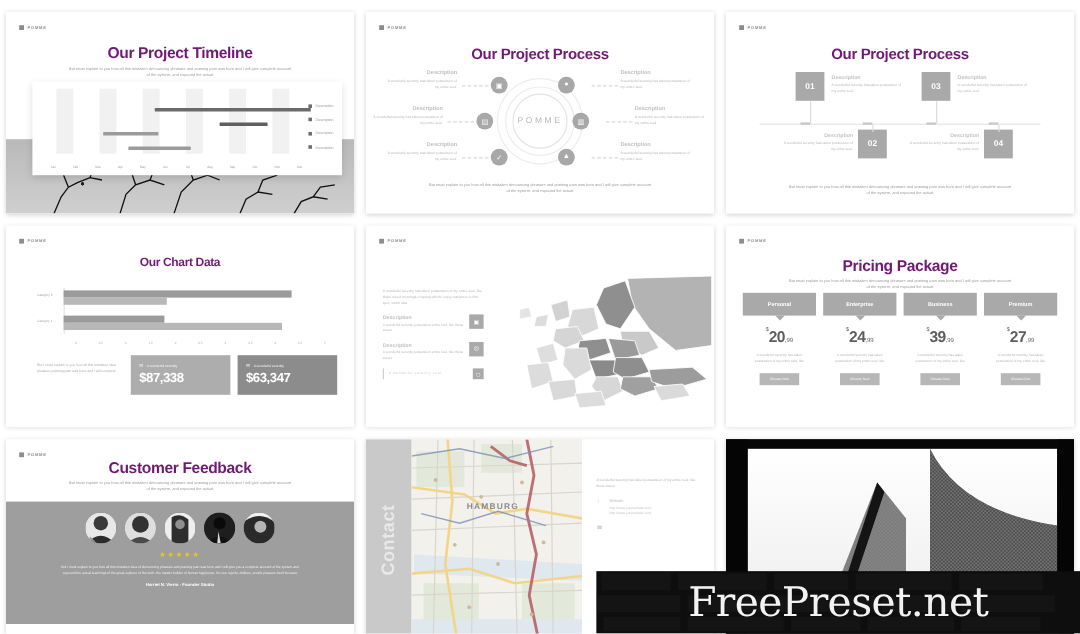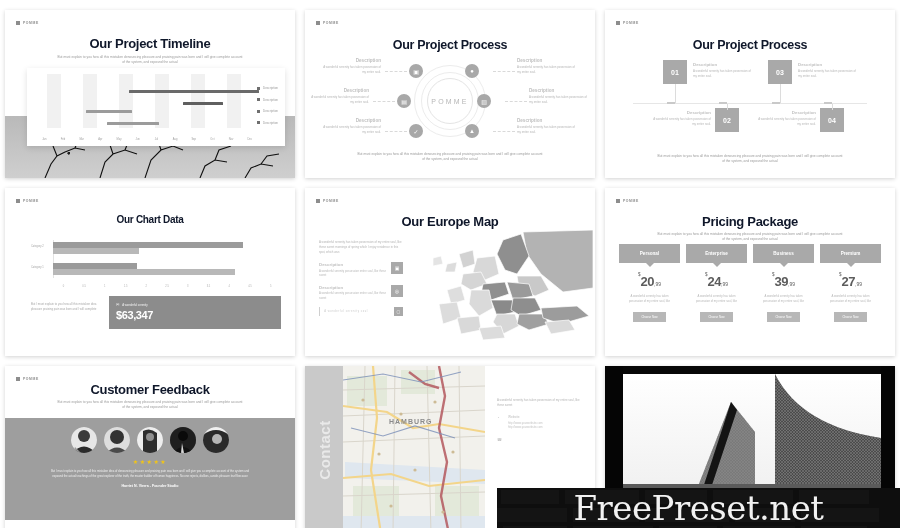--- a/index.html
+++ b/index.html
@@ -22,21 +22,21 @@
     position:relative;background:#fff;overflow:hidden;
     box-shadow:0 1px 4px rgba(0,0,0,.18);
   }
   .logo{
     position:absolute;left:11px;top:11px;
     display:flex;align-items:center;gap:3px;
     font-size:3.4px;letter-spacing:.6px;color:#8d8d8d;font-weight:700;
   }
   .logo .mark{width:4px;height:4px;background:#8d8d8d;display:block;}
   .s-title{
-    text-align:center;font-weight:700;color:#0f172a;
+    text-align:center;font-weight:700;color:#701a75;
     letter-spacing:-.3px;
   }
   .s-sub{
     text-align:center;color:#9a9a9a;line-height:1.55;
     font-size:3.3px;margin:0 auto;width:64%;
   }
 
   
   .s1 .photo{
     position:absolute;left:0;right:0;bottom:0;height:62px;
@@ -163,21 +163,21 @@
   .s8 .crow{display:flex;gap:5px;margin-top:7px;}
   .s8 .crow .ci{font-size:4px;color:#c6c6c6;width:6px;flex:none;}
   .s8 .crow .ch{font-size:3.2px;color:#bdbdbd;margin-bottom:2px;}
   .s8 .crow .cl{font-size:2.8px;color:#c4c4c4;line-height:1.65;}
 
   
   .s9{background:#0d0d0d;position:relative;overflow:hidden;}
 
   
   .watermark{
-    position:absolute;right:0;bottom:0;width:403px;height:40px;
+    position:absolute;right:0;bottom:0;width:403px;height:52px;
     background:#0c0c0c;
     display:flex;align-items:center;justify-content:center;
     overflow:hidden;
   }
   .watermark .wm-tex{position:absolute;inset:0;opacity:.5;}
   .watermark .wm-text{
     position:relative;font-family:"DejaVu Serif", serif;font-weight:400;
     font-size:34px;color:#f2f2f2;letter-spacing:-.5px;white-space:nowrap;
   }
 </style>
@@ -404,36 +404,42 @@
         <span>3</span>
         <span>3.5</span>
         <span>4</span>
         <span>4.5</span>
         <span>5</span>
       </div>
     </div>
 
     <div class="statrow">
       <div class="stat-note">But I must explain to you how all this mistaken idea pleasure praising pain was born and I will complete</div>
+      <div class="stat" style="background:#adadad;">
+        <div class="sh">
+          <span class="ic">✉</span>
+          <span class="st">A wonderful serenity</span>
+        </div>
+        <div class="sv">$87,338</div>
+      </div>
       <div class="stat" style="background:#8c8c8c;">
         <div class="sh">
           <span class="ic">✉</span>
           <span class="st">A wonderful serenity</span>
         </div>
         <div class="sv">$63,347</div>
       </div>
     </div>
   </div>
 
   <div class="slide s5">
     <div class="logo">
       <i class="mark"></i>
       <span>POMME</span>
     </div>
-    <div class="s-title" style="position:absolute;left:0;right:0;top:26px;font-size:13px;">Our Europe Map</div>
 
     <div class="mapwrap">
       <svg viewBox="0 0 176 116" width="176" height="116">
         <g stroke="#ffffff" stroke-width=".7">
           <path d="M106 2 L176 0 L176 58 L146 62 L124 44 L110 24 Z" fill="#b3b3b3"></path>
           <path d="M86 10 L104 4 L112 26 L100 44 L88 40 L80 24 Z" fill="#8f8f8f"></path>
           <path d="M100 46 L124 46 L132 60 L118 66 L102 58 Z" fill="#c9c9c9"></path>
           <path d="M60 28 L78 26 L82 44 L68 50 L56 42 Z" fill="#d8d8d8"></path>
           <path d="M42 24 L56 20 L58 34 L46 38 Z" fill="#d2d2d2"></path>
           <path d="M30 34 L40 32 L38 42 L28 42 Z" fill="#dcdcdc"></path>

